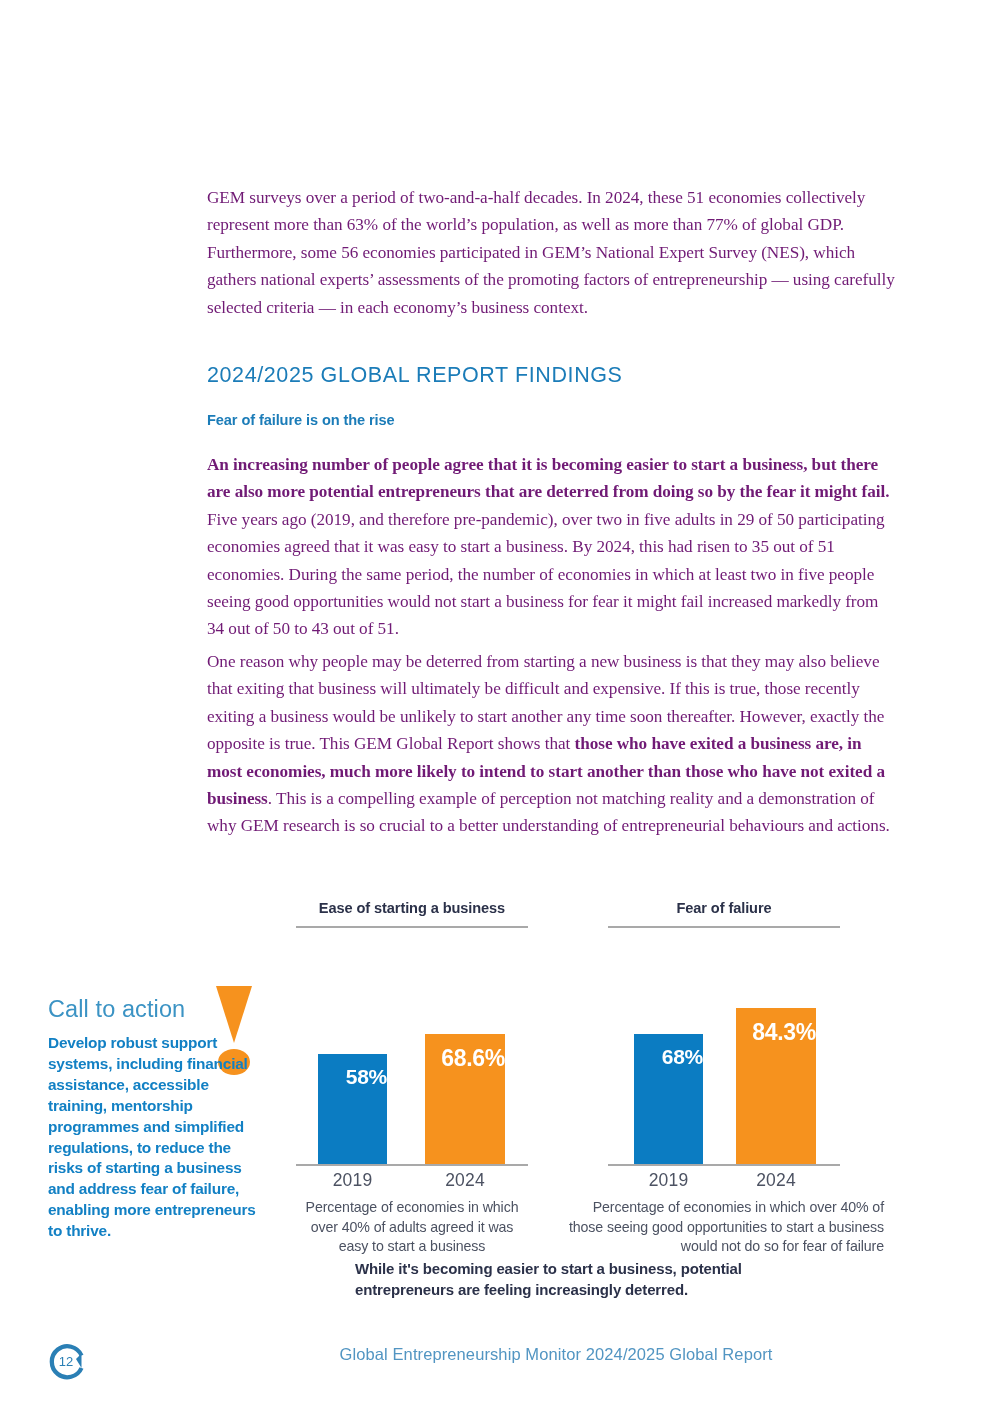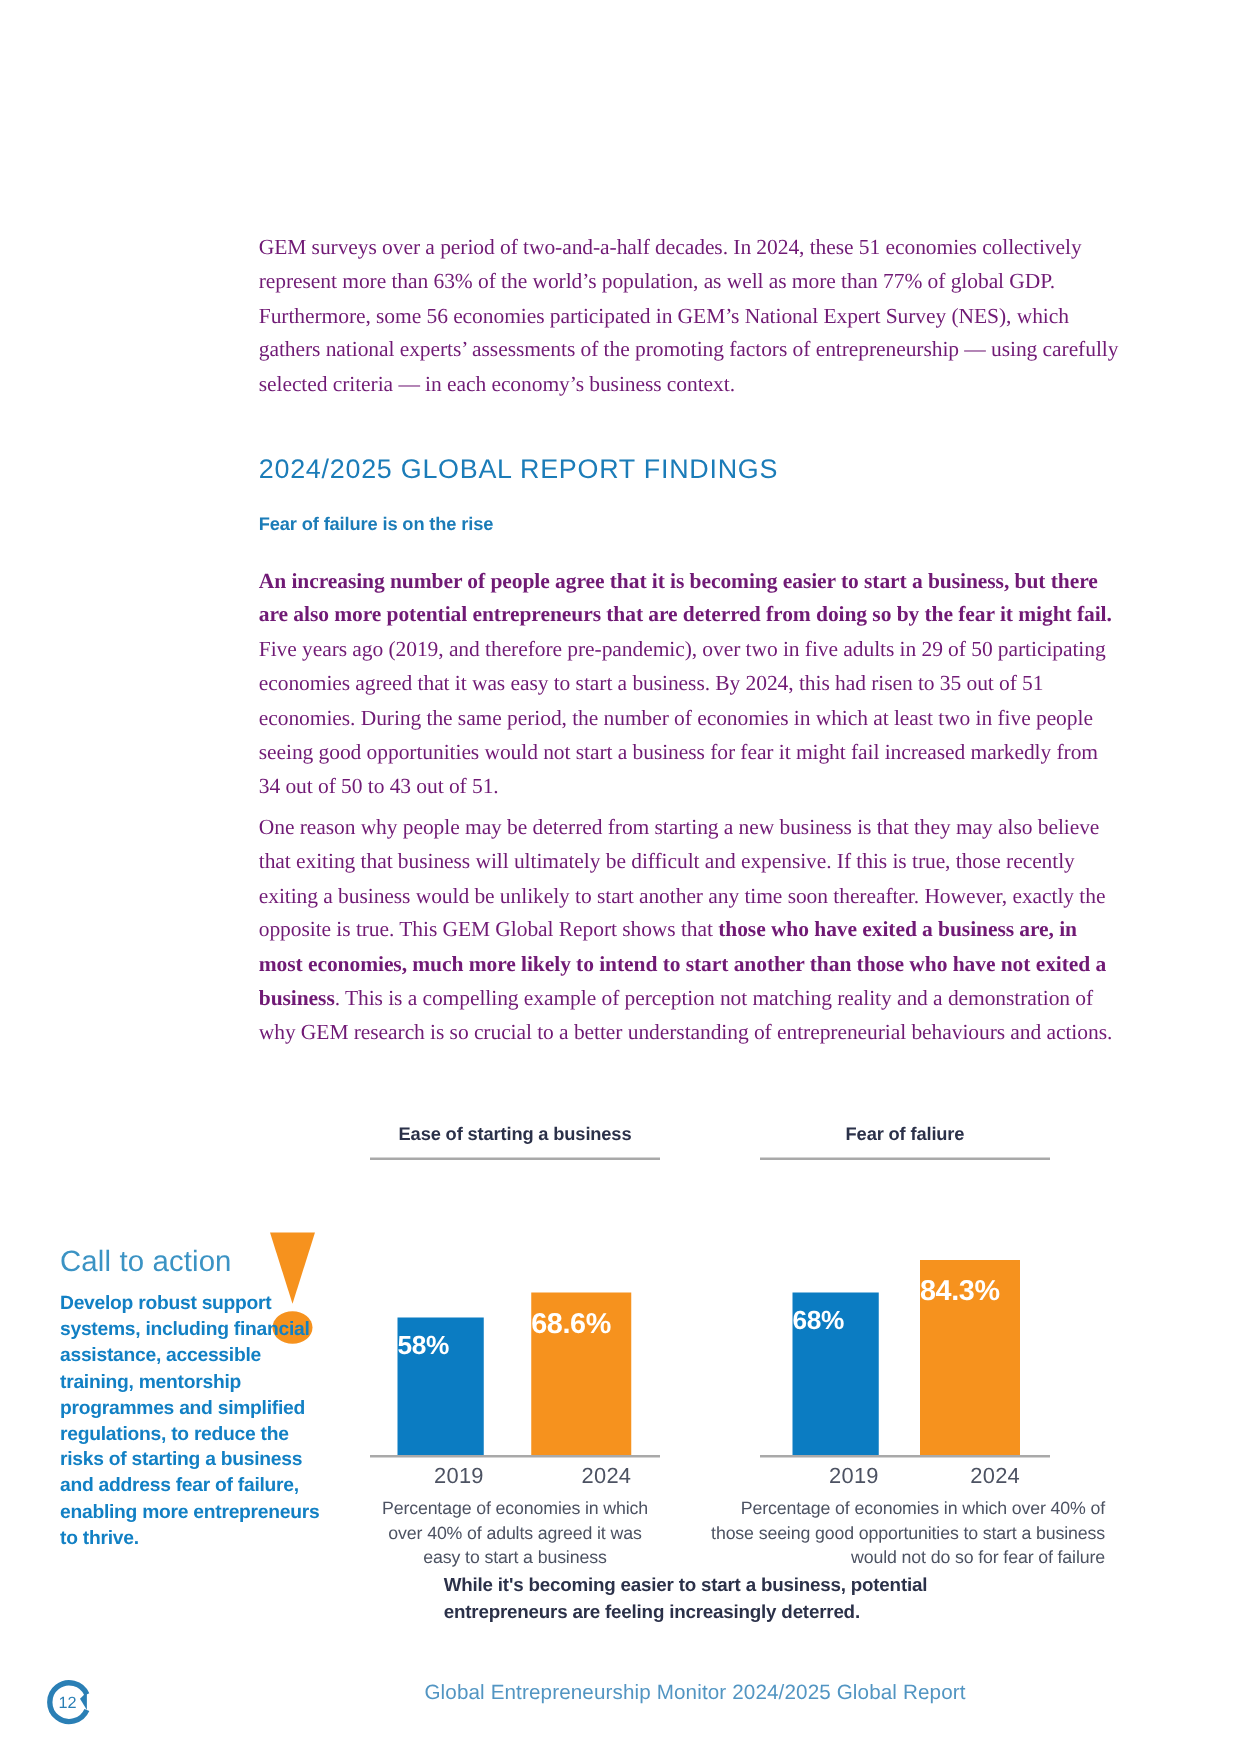--- a/index.html
+++ b/index.html
@@ -148,40 +148,40 @@
   }
   .bar {
     position: absolute;
     bottom: 2px;
   }
   .bar .value {
     position: absolute;
     left: 0;
     right: 0;
     top: 11px;
-    text-align: left;
+    text-align: right;
     color: #ffffff;
     font-family: "Liberation Sans", sans-serif;
     font-weight: bold;
     letter-spacing: -0.3px;
   }
   .bar.blue  { background: #0b7cc2; }
   .bar.orange{ background: #f6921e; }
 
   .tick-row {
     position: relative;
     height: 30px;
   }
   .tick {
     position: absolute;
     top: 4px;
     font-family: "Liberation Sans", sans-serif;
     font-size: 17.5px;
     color: #4c5262;
-    text-align: right;
+    text-align: center;
     letter-spacing: 0.2px;
   }
   .panel-caption {
     font-family: "Liberation Sans", sans-serif;
     font-size: 14.2px;
     line-height: 19.6px;
     color: #4c5262;
     text-align: center;
     letter-spacing: -0.1px;
   }
@@ -195,21 +195,21 @@
     font-size: 15px;
     font-weight: bold;
     line-height: 21px;
     color: #2b3149;
     letter-spacing: -0.15px;
   }
 
   
   #footer-page-badge {
     position: absolute;
-    left: 28px;
+    left: 40px;
     top: 1335px;
     width: 56px;
     height: 56px;
   }
   #footer-page-number {
     position: absolute;
     left: 0; top: 0;
     width: 56px; height: 56px;
     display: flex;
     align-items: center;

